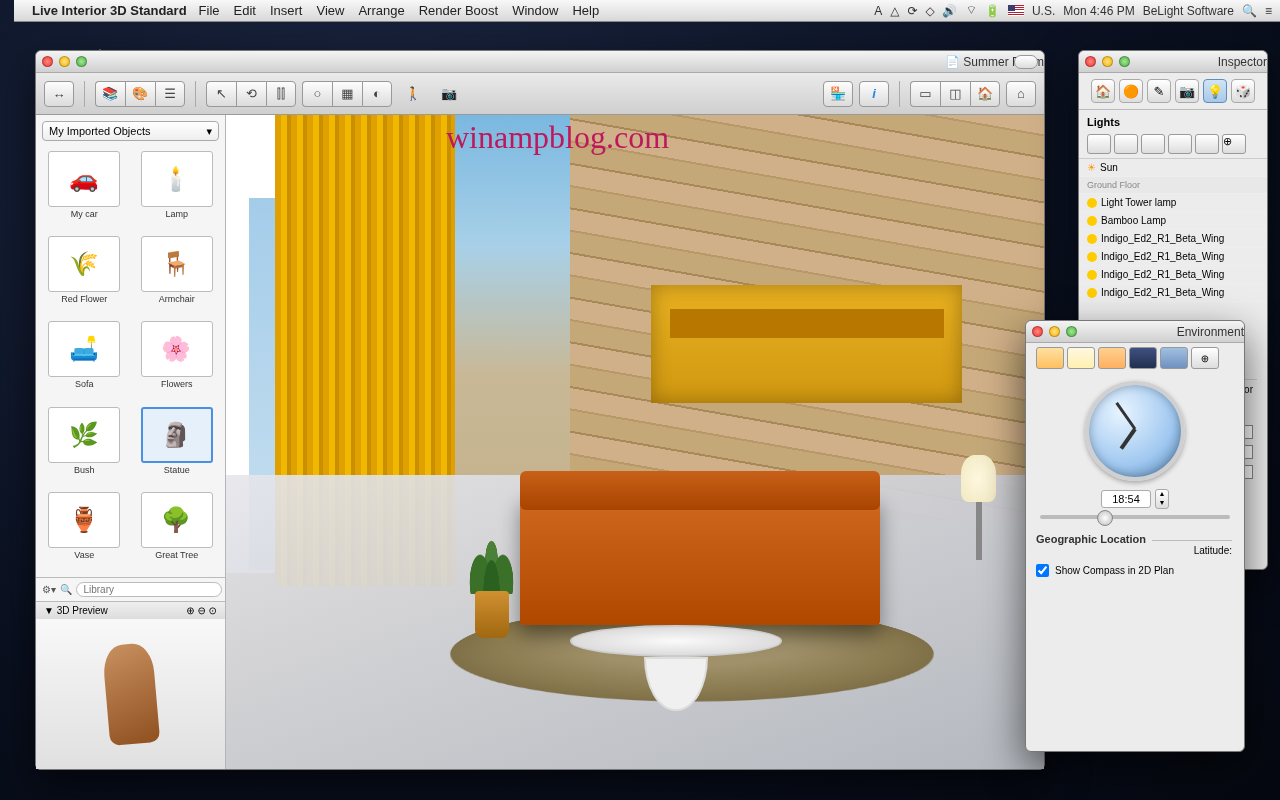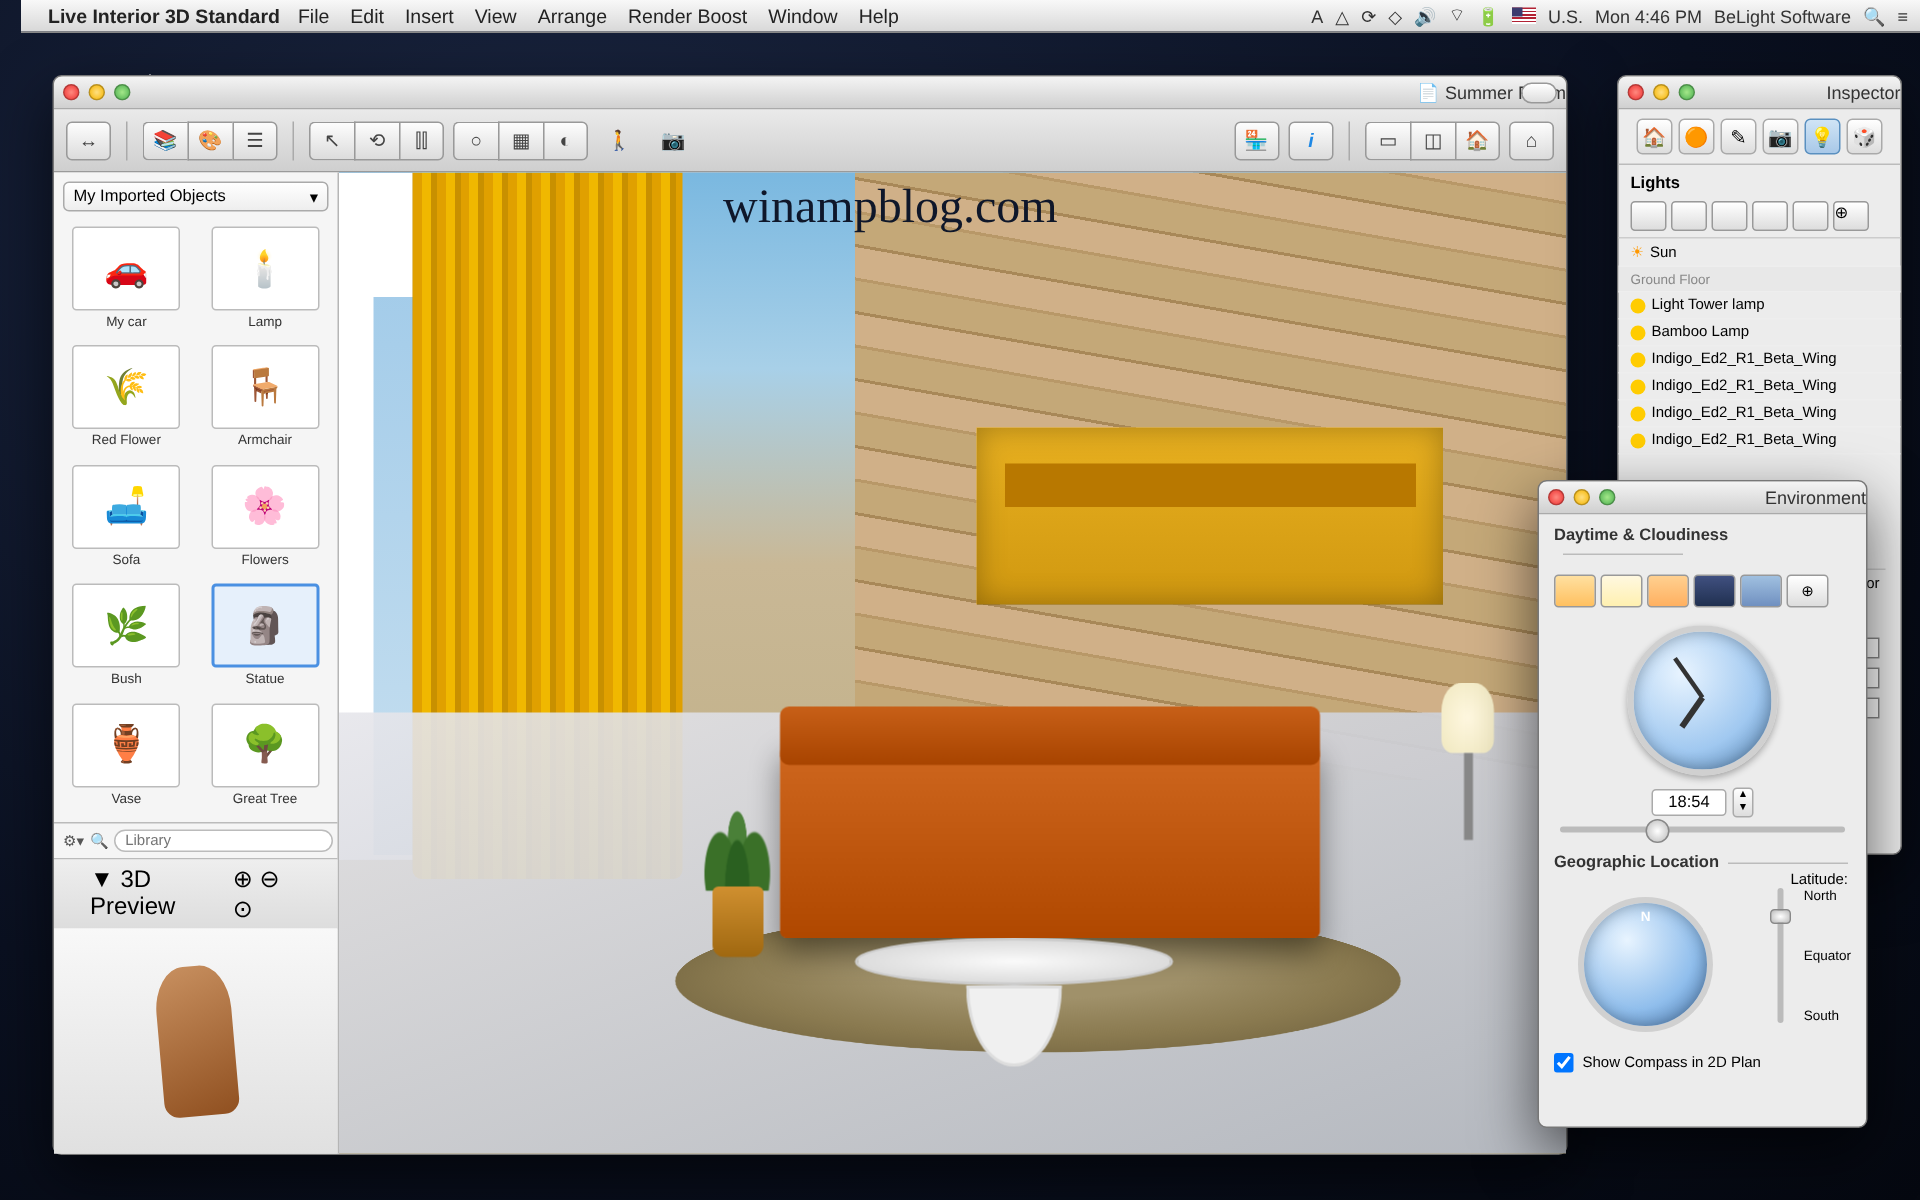--- a/index.html
+++ b/index.html
@@ -79,21 +79,21 @@
   font-size:13px; color:#444; cursor:pointer;
 }
 .tool-sep { width:1px; height:26px; background:#aaa; margin:0 4px;}
 .seg { display:flex; }
 .seg .tool-btn { border-radius:0; border-right:none;}
 .seg .tool-btn:first-child{border-radius:4px 0 0 4px;}
 .seg .tool-btn:last-child{border-radius:0 4px 4px 0; border-right:1px solid #999;}
 .watermark {
   position:absolute; left:410px; top:68px;
   font-family: "Brush Script MT", cursive;
-  font-size:32px; color:#0f172a; z-index:5;margin-left:36px;
+  font-size:32px; color:#be185d; z-index:5;
 }
 
 .main-body { display:flex; height:calc(100% - 64px); }
 .sidebar {
   width:190px; background:#f5f5f5; border-right:1px solid #b5b5b5;
   display:flex; flex-direction:column;
 }
 .dropdown {
   margin:6px; height:20px; background:linear-gradient(#fff,#eee);
   border:1px solid #aaa; border-radius:4px;
@@ -115,21 +115,21 @@
 }
 .lib-item.selected .lib-thumb { border:2px solid #4a90e2; background:#e6f0fb; }
 .lib-label{ margin-top:2px; }
 
 .sidebar-footer {
   border-top:1px solid #bbb; padding:4px 6px; font-size:10px; color:#555;
   display:flex; align-items:center; gap:4px;
 }
 .preview-section { border-top:1px solid #bbb; }
 .preview-header{
-  background:linear-gradient(#eee,#ddd); padding:3px 24px; font-size:16px;
+  background:linear-gradient(#eee,#ddd); padding:3px 8px; font-size:10px;
   display:flex; justify-content:space-between; align-items:center;
 }
 .preview-body{
   height:150px; background:linear-gradient(#f8f8f8,#e0e0e0);
   display:flex; align-items:center; justify-content:center;
 }
 
 .viewport {
   flex:1; position:relative; overflow:hidden;
   background:linear-gradient(180deg,#7ab8e0 0%, #a8d0e8 20%, #c9b896 40%, #b8a878 100%);
@@ -484,49 +484,36 @@
 
 <div class="mac-window env-window">
   <div class="titlebar">
     <div class="traffic">
       <span class="tl-close"></span>
       <span class="tl-min"></span>
       <span class="tl-max"></span>
     </div>
     <div class="win-title">Environment</div>
   </div>
-  <div class="env-section-label">Daytime &amp; Cloudiness</div>
   <div class="time-presets">
     <div class="time-preset"></div>
     <div class="time-preset"></div>
     <div class="time-preset"></div>
     <div class="time-preset"></div>
     <div class="time-preset"></div>
     <div class="time-preset">⊕</div>
   </div>
   <div class="clock"></div>
   <div class="time-input">
     <input value="18:54" style="">
     <div class="stepper">
         <span>▲</span>
         <span>▼</span>
       </div>
   </div>
   <div class="hslider"></div>
   <div class="env-section-label">Geographic Location</div>
   <div class="lat-label">Latitude:</div>
-  <div class="geo-row">
-    <div class="compass"></div>
-    <div class="vslider">
-      <div class="vslider-track"></div>
-        <div class="vslider-thumb"></div>
-    </div>
-    <div class="vlabels">
-      <span>North</span>
-      <span>Equator</span>
-      <span>South</span>
-    </div>
-  </div>
   <div class="checkbox-row">
     <input type="checkbox" checked="" style="">
     <span>Show Compass in 2D Plan</span>
   </div>
 </div>
 
 </body></html>

